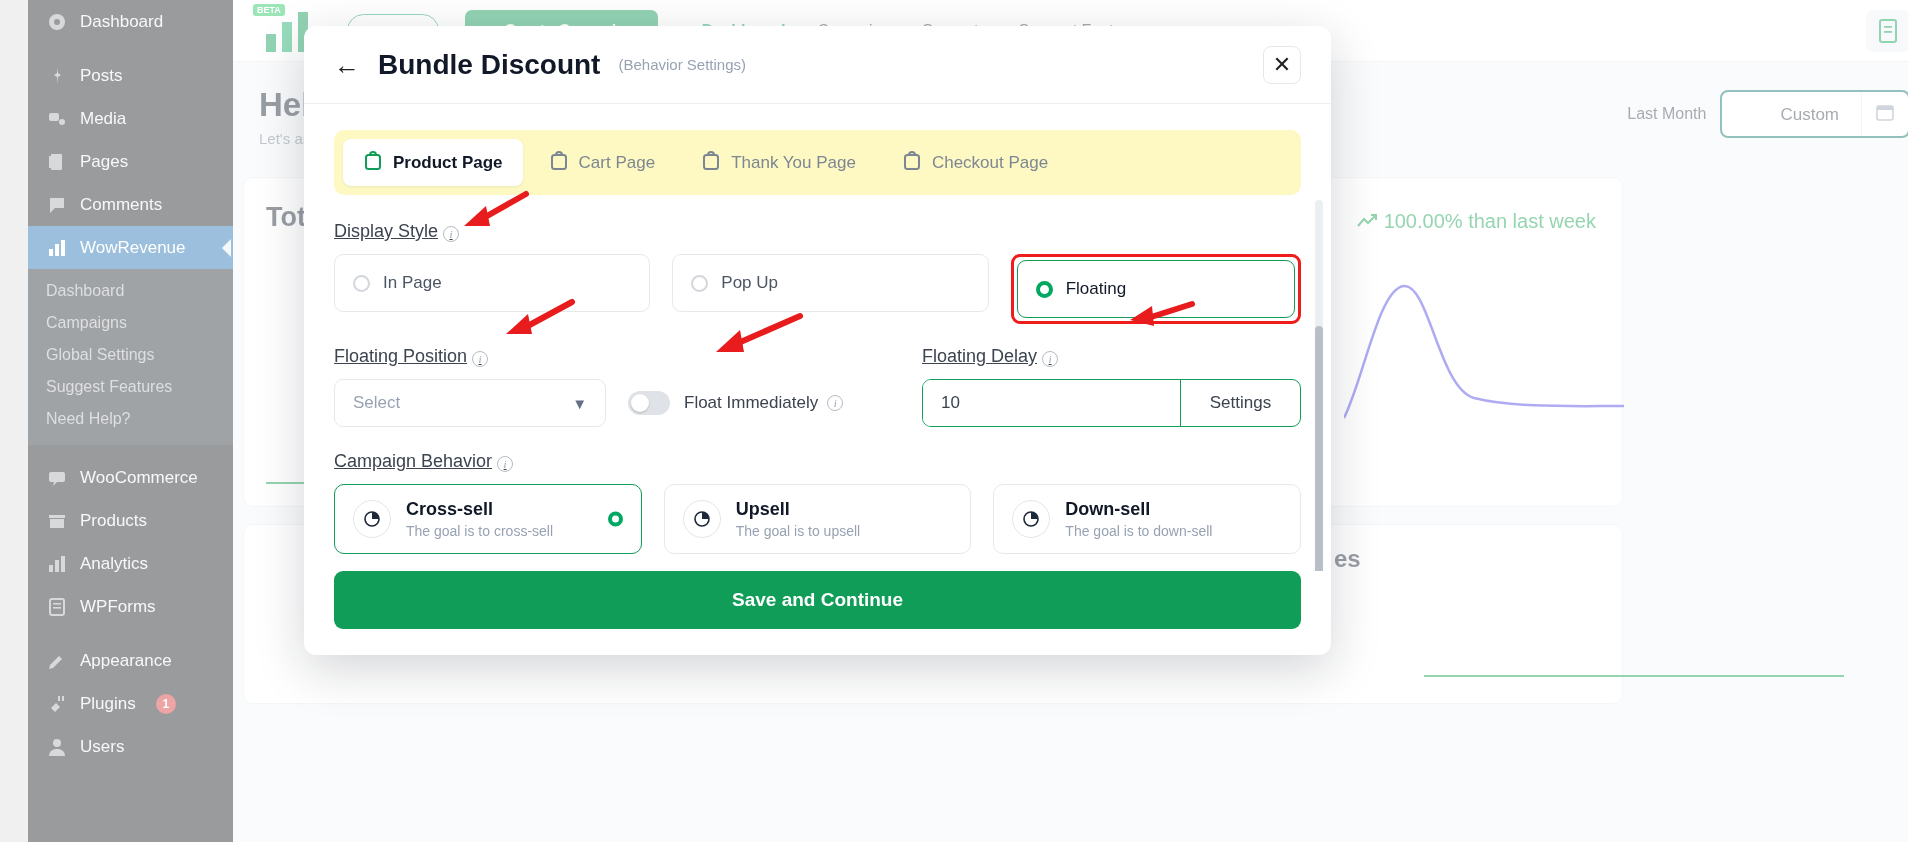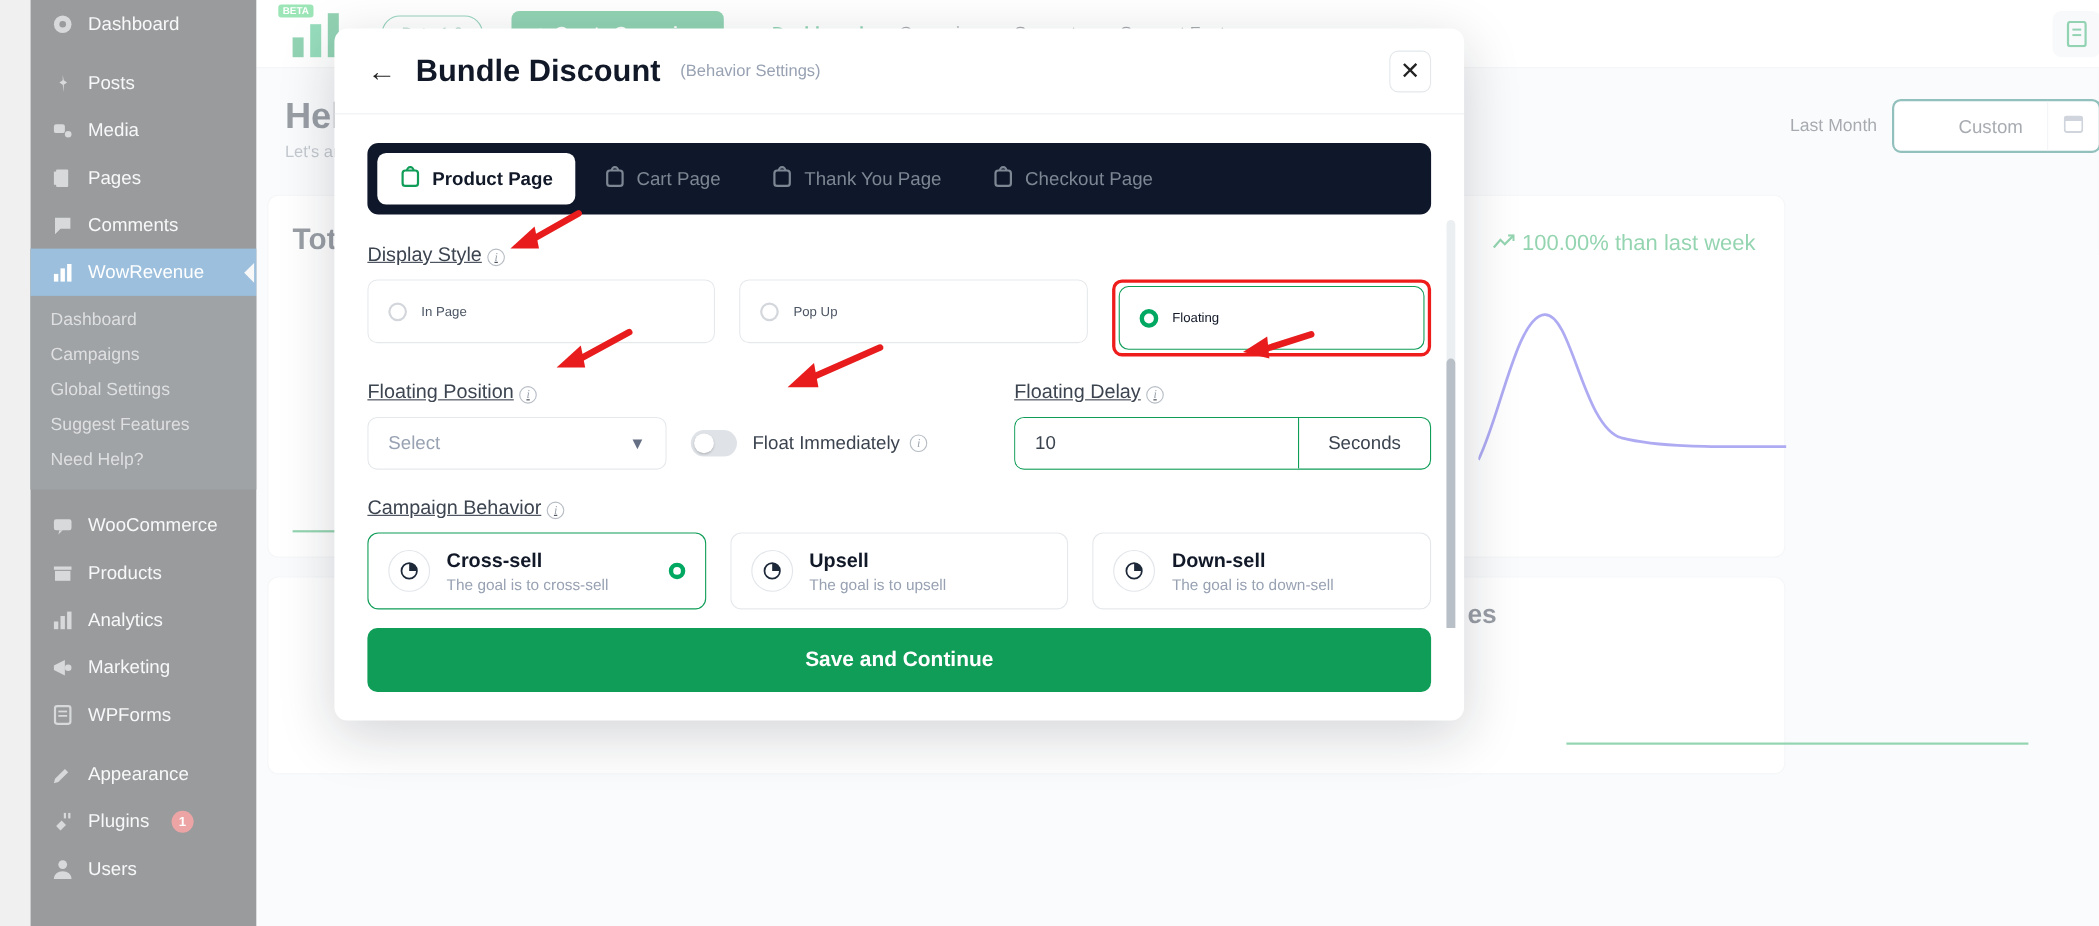--- a/index.html
+++ b/index.html
@@ -136,21 +136,21 @@
   .scrollbar {
     position: absolute; right: 8px; top: 96px; width: 8px; height: 530px;
     background: #eceff1; border-radius: 4px; z-index: 40;
   }
   .scrollthumb {
     position: absolute; right: 8px; top: 222px; width: 8px; height: 398px;
     background: #b9bfc6; border-radius: 4px; z-index: 41;
   }
 
   .tabs {
-    background: #0f172a; border-radius: 10px; padding: 9px;
+    background: #fef9c3; border-radius: 10px; padding: 9px;
     display: flex; gap: 6px; margin-bottom: 26px;
   }
   .tab {
     display: flex; align-items: center; gap: 10px;
     padding: 11px 20px; border-radius: 8px; font-size: 17px;
     color: #7d8793; cursor: pointer;
   }
   .tab.active { background: #fff; color: #111827; font-weight: 700; box-shadow: 0 1px 3px rgba(16,24,40,.08); }
   .tab svg { width: 20px; height: 20px; }
 
@@ -162,21 +162,21 @@
     width: 16px; height: 16px; border-radius: 50%; border: 1.4px solid #b6bcc4;
     color: #9aa2ac; font-size: 11px; font-style: italic;
     display: inline-flex; align-items: center; justify-content: center;
     font-family: "Liberation Serif", serif;
   }
 
   .row3 { display: flex; gap: 22px; }
   .opt {
     flex: 1; height: 58px; border: 1px solid #e6e9ec; border-radius: 9px;
     display: flex; align-items: center; gap: 13px; padding: 0 18px;
-    font-size: 12px; color: #4b5563; background: #fff; cursor: pointer;
+    font-size: 17px; color: #4b5563; background: #fff; cursor: pointer;
   }
   .radio {
     width: 17px; height: 17px; border-radius: 50%;
     border: 2.5px solid #d3d7dc; flex: 0 0 17px;
   }
   .opt.sel { border-color: #0f9d58; color: #111827; }
   .opt.sel .radio { border-color: #00a862; border-width: 4px; }
   .hl-red {
     position: relative; border: 3px solid #ef1c1c; border-radius: 9px; padding: 3px;
     flex: 1; display: flex;
@@ -329,29 +329,20 @@
     </div>
     <div class="wp-item">
       <span class="ico">
           <svg viewBox="0 0 20 20">
             <rect x="2" y="11" width="4" height="7"></rect>
             <rect x="8" y="6" width="4" height="12"></rect>
             <rect x="14" y="2" width="4" height="16"></rect>
           </svg>
         </span>
       <span>Analytics</span>
-    </div>
-    <div class="wp-item">
-      <span class="ico">
-          <svg viewBox="0 0 20 20">
-            <path d="M2 8v4l10 5V3z"></path>
-            <circle cx="15" cy="10" r="3"></circle>
-          </svg>
-        </span>
-      <span>Marketing</span>
     </div>
     <div class="wp-item">
       <span class="ico">
           <svg viewBox="0 0 20 20">
             <rect x="3" y="2" width="14" height="16" rx="2" fill="none" stroke="#a7aaad" stroke-width="2"></rect>
             <rect x="6" y="6" width="8" height="1.6"></rect>
             <rect x="6" y="10" width="8" height="1.6"></rect>
           </svg>
         </span>
       <span>WPForms</span>
@@ -548,21 +539,21 @@
           </div>
         </div>
 
         <div class="col">
           <div class="sec-label">
             <span>Floating Delay</span>
             <span class="info-i">i</span>
           </div>
           <div class="delay-box">
             <input type="text" value="10" style="">
-            <span class="delay-unit">Seconds</span>
+            <span class="delay-unit">Settings</span>
           </div>
         </div>
       </div>
 
       <div class="sec-label" style="margin-top:24px;">
         <span>Campaign Behavior</span>
         <span class="info-i">i</span>
       </div>
       <div class="beh-row">
         <div class="beh sel">

